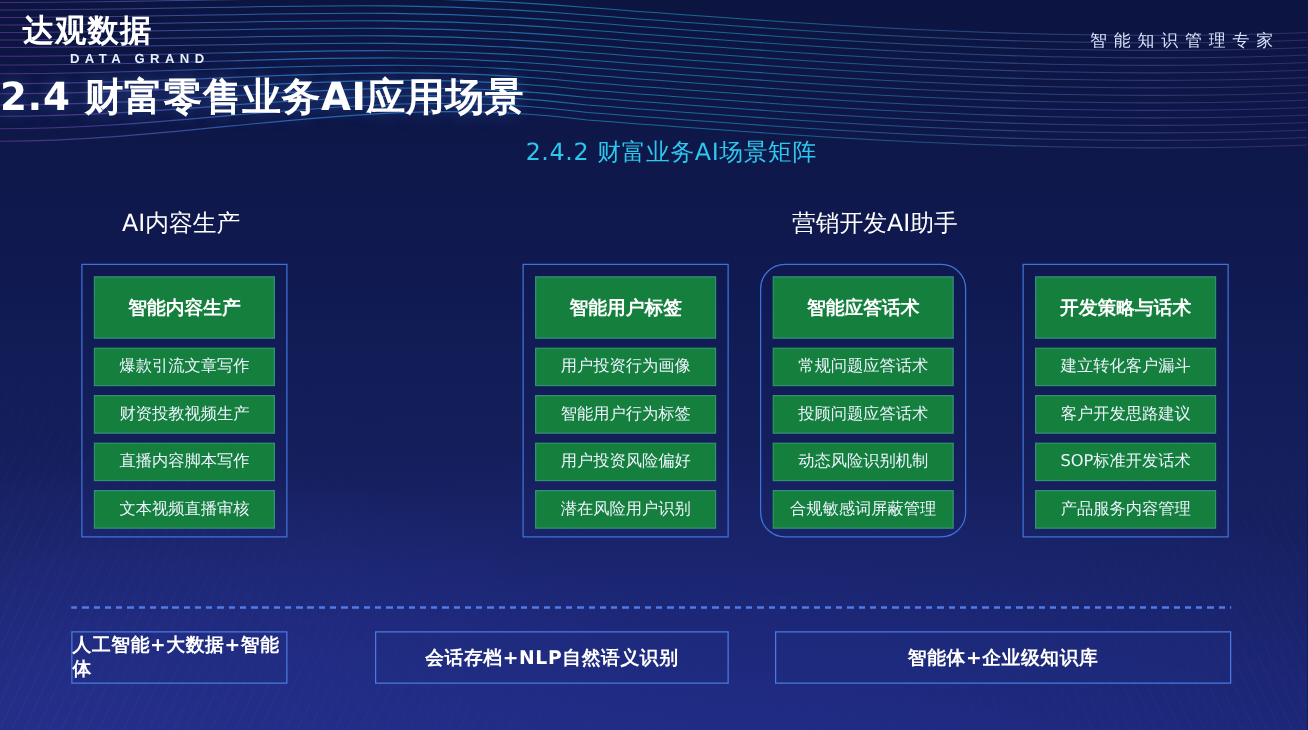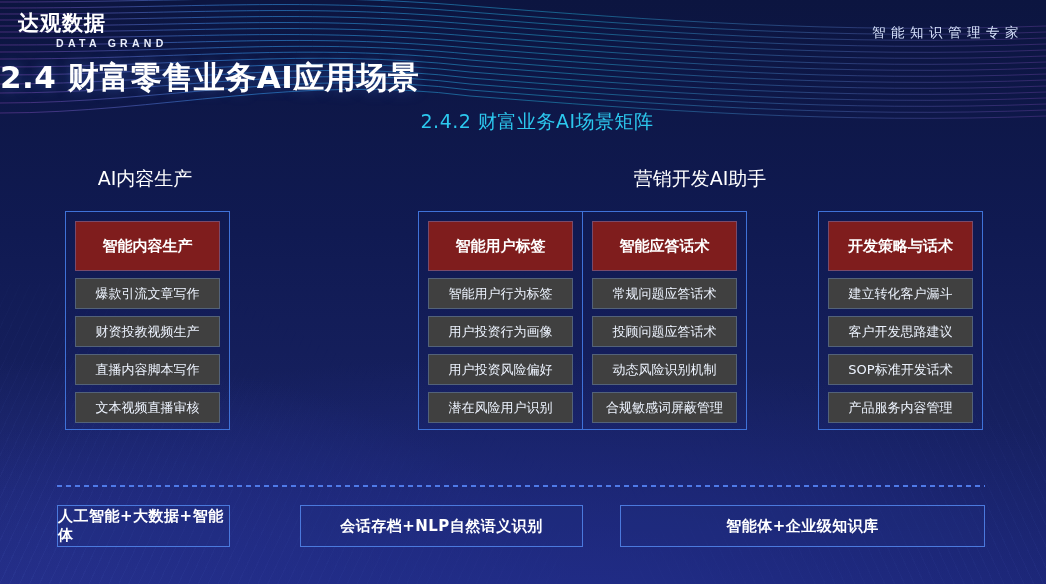--- a/index.html
+++ b/index.html
@@ -29,21 +29,21 @@
       rgba(92,120,220,.07) 0px, rgba(92,120,220,.07) 1px,
       rgba(92,120,220,0) 1px, rgba(92,120,220,0) 9px);
     -webkit-mask-image:linear-gradient(to top left, rgba(0,0,0,.9), rgba(0,0,0,0) 70%);
             mask-image:linear-gradient(to top left, rgba(0,0,0,.9), rgba(0,0,0,0) 70%);
   }
   #waves{position:absolute;top:0;left:0;width:1046px;height:120px;pointer-events:none;}
 
   
   .logo{position:absolute;left:18px;top:12px;}
   .logo .cn{
-    font-size:21px;font-weight:bold;color:#fff;letter-spacing:1px;line-height:1.05;
+    font-size:25px;font-weight:bold;color:#fff;letter-spacing:1px;line-height:1.05;
     font-family:"DejaVu Sans","Liberation Sans",sans-serif;
   }
   .logo .en{
     font-size:10.5px;font-weight:bold;color:#e9eefc;letter-spacing:4.3px;margin-top:3px;padding-left:38px;
   }
   .tagline{
     position:absolute;right:22px;top:24px;
     font-size:13.5px;color:#d7e2fb;letter-spacing:5.5px;
     font-family:"DejaVu Sans","Liberation Sans",sans-serif;
     margin-left:42px;
@@ -72,33 +72,33 @@
   #head-right{left:520px;top:166px;width:360px;}
 
   
   .card{
     position:absolute;top:211px;width:165px;height:219px;
     border:1px solid #3f72d8;box-sizing:border-box;
     padding:9px 9px;
   }
   #card0{left:65px;}
   #card1{left:418px;}
-  #card2{left:582px;}
+  #card2{left:608px;border-radius:20px;}
   #card3{left:818px;}
 
   .card-title{
     height:50px;line-height:50px;text-align:center;
-    background:#7f1d1d;color:#ffffff;font-size:15px;font-weight:bold;
+    background:#15803d;color:#ffffff;font-size:15px;font-weight:bold;
     font-family:"DejaVu Sans","Liberation Sans",sans-serif;
     margin-bottom:7px;
     box-shadow:inset 0 0 0 1px rgba(110,160,255,.35);
   }
   .card-item{
     height:31px;line-height:31px;text-align:center;
-    background:#404040;color:#eef4ff;font-size:13px;
+    background:#15803d;color:#eef4ff;font-size:13px;
     font-family:"DejaVu Sans","Liberation Sans",sans-serif;
     margin-bottom:7px;
     box-shadow:inset 0 0 0 1px rgba(130,180,255,.3);
   }
   .card-item:last-child{margin-bottom:16px;}
 
   
   .divider{
     position:absolute;left:57px;top:485px;width:928px;height:2px;
     background:repeating-linear-gradient(to right,
@@ -171,22 +171,22 @@
 <div class="card" id="card0">
   <div class="card-title">智能内容生产</div>
   <div class="card-item">爆款引流文章写作</div>
   <div class="card-item">财资投教视频生产</div>
   <div class="card-item">直播内容脚本写作</div>
   <div class="card-item">文本视频直播审核</div>
 </div>
 
 <div class="card" id="card1">
   <div class="card-title">智能用户标签</div>
+  <div class="card-item">用户投资行为画像</div>
   <div class="card-item">智能用户行为标签</div>
-  <div class="card-item">用户投资行为画像</div>
   <div class="card-item">用户投资风险偏好</div>
   <div class="card-item">潜在风险用户识别</div>
 </div>
 
 <div class="card" id="card2">
   <div class="card-title">智能应答话术</div>
   <div class="card-item">常规问题应答话术</div>
   <div class="card-item">投顾问题应答话术</div>
   <div class="card-item">动态风险识别机制</div>
   <div class="card-item">合规敏感词屏蔽管理</div>

